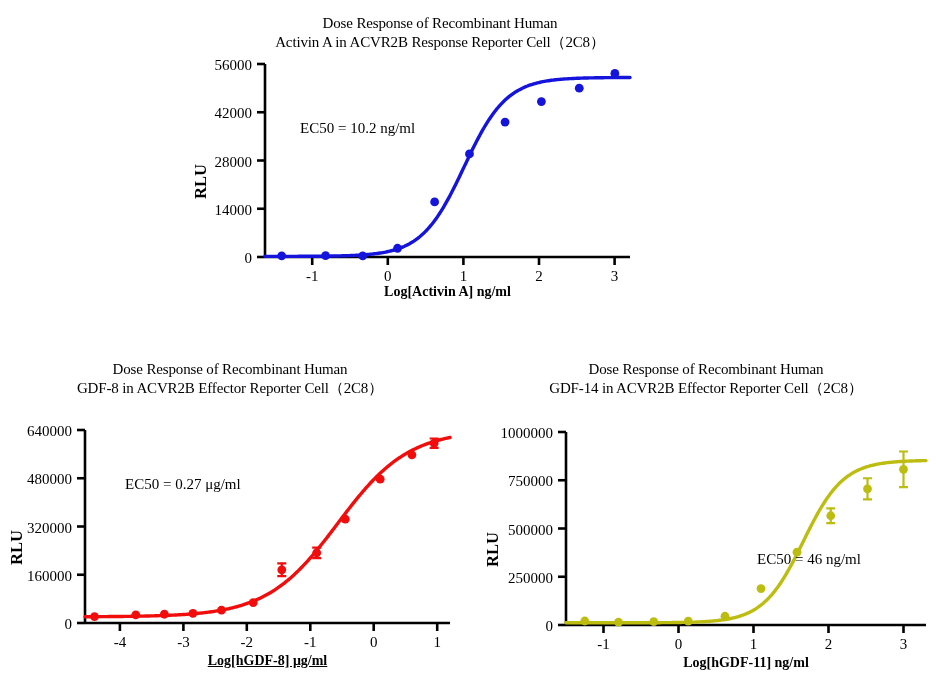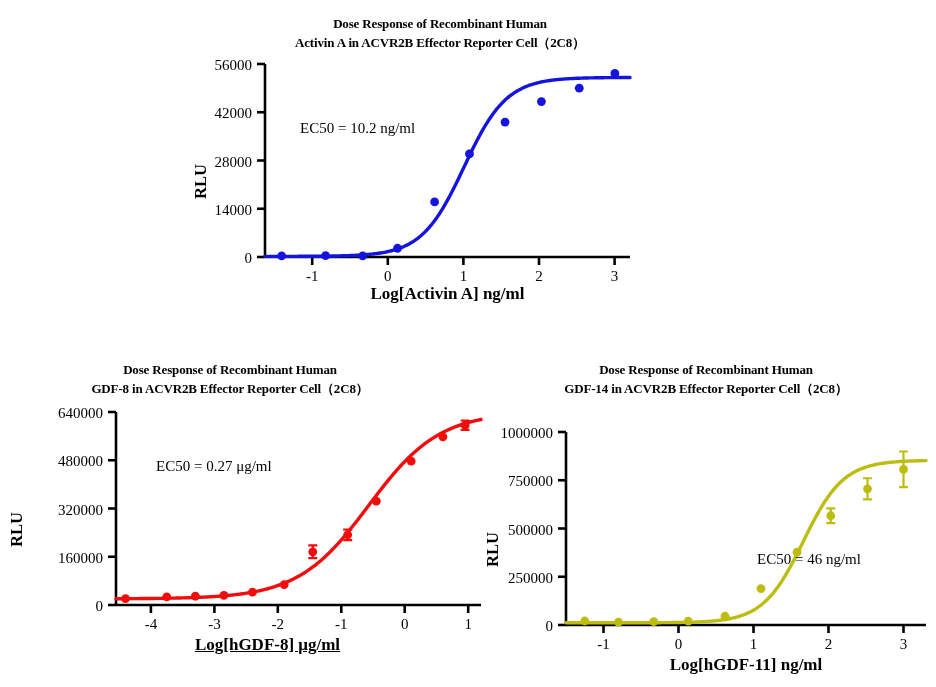--- a/index.html
+++ b/index.html
@@ -18,38 +18,38 @@
     position: absolute;
     left: 0; top: 0;
     width: 936px;
     height: 687px;
   }
   .panel {
     position: absolute;
   }
   .panel-title {
     text-align: center;
-    font-weight: bold;
-    font-size: 13px;
+    font-weight: normal;
+    font-size: 15px;
     line-height: 19px;
     color: #000000;
     letter-spacing: -0.15px;
     white-space: nowrap;
   }
   .plot-wrap {
     position: relative;
   }
   .plot-svg {
     display: block;
   }
   .axis-label-x {
     position: absolute;
     text-align: center;
     font-weight: bold;
-    font-size: 17px;
+    font-size: 14px;
     color: #000000;
     white-space: nowrap;
   }
   .axis-label-y {
     position: absolute;
     font-weight: bold;
     font-size: 16.5px;
     color: #000000;
     transform: rotate(-90deg);
     transform-origin: center center;
@@ -69,21 +69,21 @@
   }
 </style>
 </head>
 <body>
 
 <div class="figure">
 
   <div class="panel" style="left:180px; top:14px; width:520px; height:320px;">
     <div class="panel-title">
       <div>Dose Response of Recombinant Human</div>
-      <div>Activin A in ACVR2B Effector Reporter Cell（2C8）</div>
+      <div>Activin A in ACVR2B Response Reporter Cell（2C8）</div>
     </div>
     <div class="plot-wrap" style="">
       <svg class="plot-svg" width="460" height="230" viewBox="0 0 460 230">
         <g>
           <line x1="85" y1="12" x2="85" y2="205" stroke="#000" stroke-width="2.6"></line>
           <g>
             <line x1="77" y1="12" x2="85" y2="12" stroke="#000" stroke-width="2.6"></line>
             <line x1="77" y1="60.25" x2="85" y2="60.25" stroke="#000" stroke-width="2.6"></line>
             <line x1="77" y1="108.5" x2="85" y2="108.5" stroke="#000" stroke-width="2.6"></line>
             <line x1="77" y1="156.75" x2="85" y2="156.75" stroke="#000" stroke-width="2.6"></line>
@@ -128,21 +128,21 @@
       <div class="axis-label-y" style="left:-24px; top:92px; width:90px;">RLU</div>
       <div class="axis-label-x" style="left:85px; top:232px; width:365px;">Log[Activin A] ng/ml</div>
     </div>
   </div>
 
   <div class="panel" style="left:0px; top:360px; width:460px; height:320px;">
     <div class="panel-title">
       <div>Dose Response of Recombinant Human</div>
       <div>GDF-8 in ACVR2B Effector Reporter Cell（2C8）</div>
     </div>
-    <div class="plot-wrap" style="margin-top:2px;padding-left:31px;">
+    <div class="plot-wrap" style="margin-top:20px;">
       <svg class="plot-svg" width="460" height="230" viewBox="0 0 460 230">
         <g>
           <line x1="85" y1="12" x2="85" y2="205" stroke="#000" stroke-width="2.6"></line>
           <g>
             <line x1="77" y1="12" x2="85" y2="12" stroke="#000" stroke-width="2.6"></line>
             <line x1="77" y1="60.25" x2="85" y2="60.25" stroke="#000" stroke-width="2.6"></line>
             <line x1="77" y1="108.5" x2="85" y2="108.5" stroke="#000" stroke-width="2.6"></line>
             <line x1="77" y1="156.75" x2="85" y2="156.75" stroke="#000" stroke-width="2.6"></line>
             <line x1="77" y1="205" x2="85" y2="205" stroke="#000" stroke-width="2.6"></line>
           </g>

